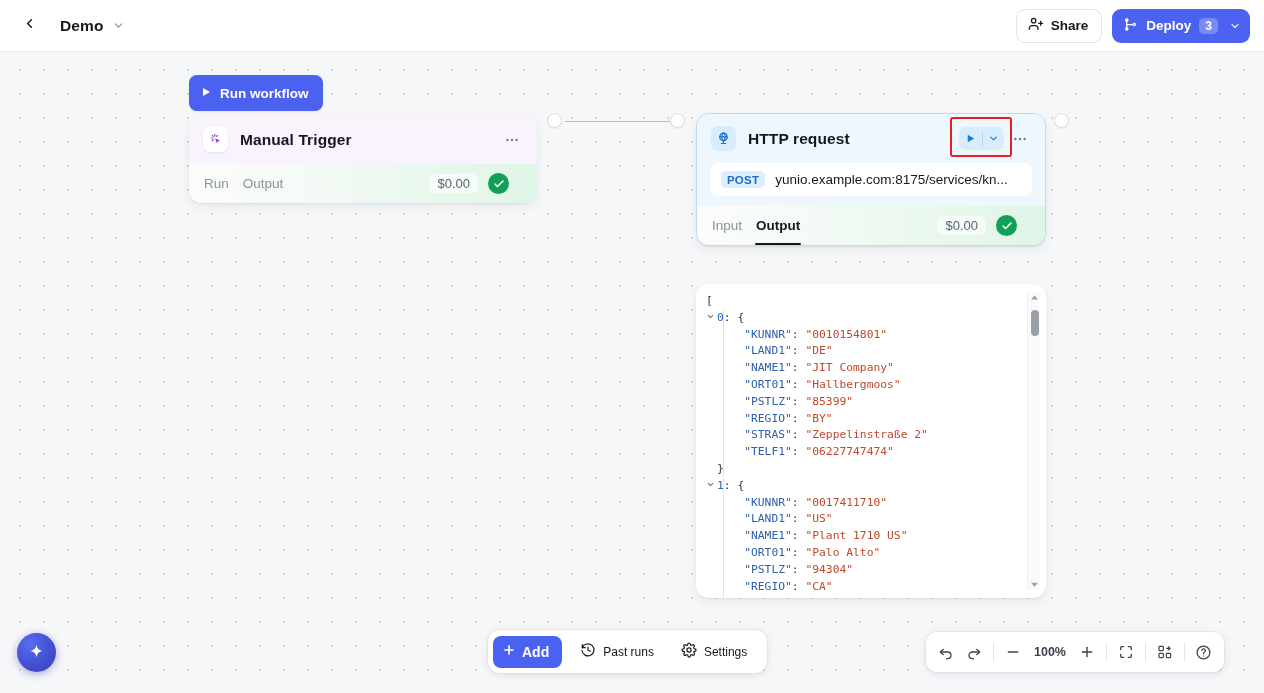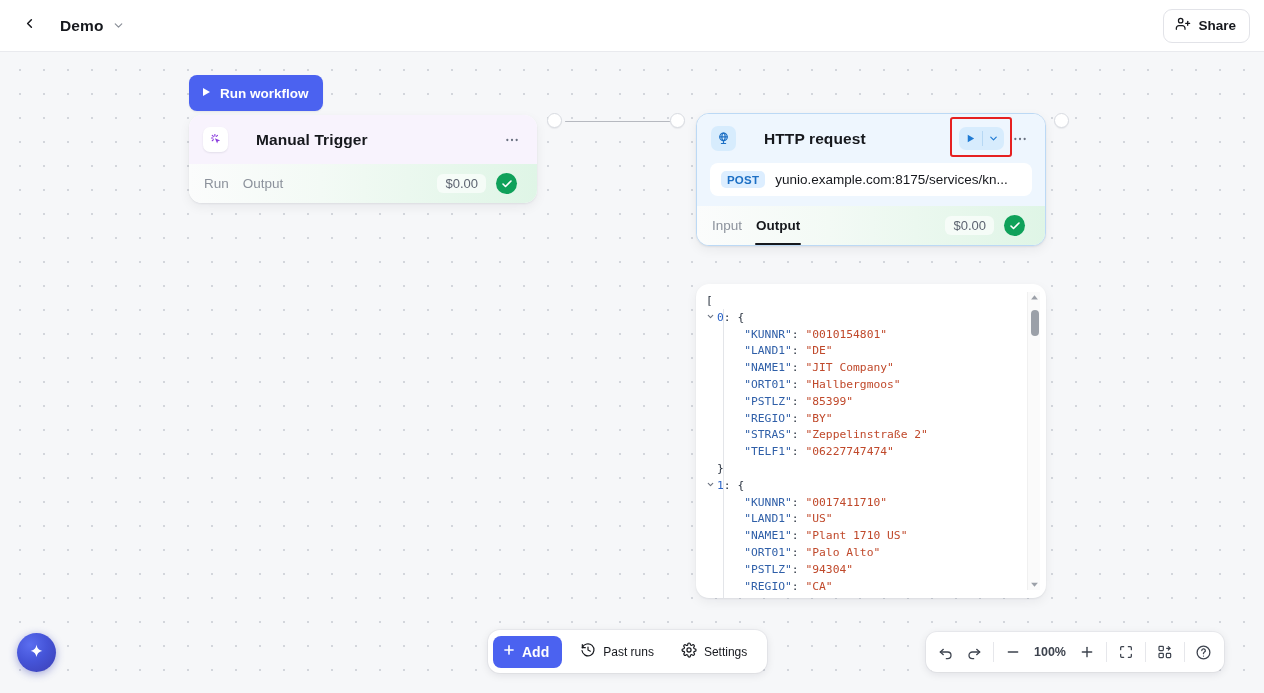--- a/index.html
+++ b/index.html
@@ -78,21 +78,21 @@
     position: absolute;
     background: #fff;
     border-radius: 13px;
     box-shadow: 0 1px 2px rgba(16,24,40,.07), 0 4px 12px rgba(16,24,40,.06);
     overflow: hidden;
   }
   .node-manual { left: 189px; top: 63px; width: 348px; }
   .node-http   { left: 696px; top: 61px; width: 350px; border: 1px solid #bcd9f5; }
 
   .node-header {
-    display: flex; align-items: center; gap: 28px;
+    display: flex; align-items: center; gap: 12px;
     padding: 12px 13px 12px 14px;
   }
   .node-manual .node-header { background: #f8f3fd; }
   .node-http   .node-header { background: #eef6fe; }
 
   .node-icon {
     width: 25px; height: 25px; border-radius: 7px;
     display: flex; align-items: center; justify-content: center;
     flex: none;
   }
@@ -139,21 +139,21 @@
     background: #ddeeff; color: #1c6fc4; border-radius: 5px;
     font-size: 11.5px; font-weight: 700; padding: 2.5px 6px; letter-spacing: .2px;
   }
   .url-text {
     font-size: 13.5px; color: #16181d; white-space: nowrap; overflow: hidden;
   }
   .headers-line { font-size: 13px; color: #5d6471; padding: 9px 2px 0 2px; }
 
   
   .node-footer {
-    display: flex; align-items: center; height: 39px; padding: 0 20px 0 0;
+    display: flex; align-items: center; height: 39px; padding: 0 28px 0 0;
     background: linear-gradient(90deg, #fbfcfc 0%, #f3faf5 38%, #dff5e6 100%);
     justify-content: flex-end;
   }
   .tab {
     font-size: 13.5px; color: #8c929c; padding: 0 7px; height: 39px;
     display: flex; align-items: center; cursor: pointer; position: relative;
   }
   .tab:first-child { margin-left: 8px; }
   .tab.active { color: #16181d; font-weight: 700; }
   .tab.active:after {
@@ -289,20 +289,38 @@
     <div class="share-btn">
       <span>
         <svg width="16" height="16" viewBox="0 0 24 24" fill="none" stroke="#16181d" stroke-width="1.9" stroke-linecap="round" stroke-linejoin="round">
             <path d="M15 20v-1.5a4 4 0 0 0-4-4H6a4 4 0 0 0-4 4V20"></path>
             <circle cx="8.5" cy="7" r="3.3"></circle>
             <line x1="19" y1="8" x2="19" y2="14"></line>
             <line x1="22" y1="11" x2="16" y2="11"></line>
           </svg>
       </span>
       <span>Share</span>
+    </div>
+    <div class="deploy-btn">
+      <span>
+        <svg width="15" height="15" viewBox="0 0 24 24" fill="none" stroke="#fff" stroke-width="2" stroke-linecap="round" stroke-linejoin="round">
+            <line x1="6" y1="4" x2="6" y2="20"></line>
+            <circle cx="6" cy="5" r="1.9"></circle>
+            <circle cx="6" cy="19" r="1.9"></circle>
+            <circle cx="18" cy="12" r="1.9"></circle>
+            <path d="M6 12h10"></path>
+          </svg>
+      </span>
+      <span>Deploy</span>
+      <span class="deploy-count">3</span>
+      <span class="deploy-caret">
+        <svg width="12" height="12" viewBox="0 0 24 24" fill="none" stroke="#fff" stroke-width="2.4" stroke-linecap="round" stroke-linejoin="round">
+            <polyline points="6 9 12 15 18 9"></polyline>
+          </svg>
+      </span>
     </div>
   </div>
 </div>
 
 <div class="canvas">
 
   <div class="run-workflow">
     <span>
       <svg width="12" height="12" viewBox="0 0 24 24" fill="#fff">
           <polygon points="6,4 20,12 6,20"></polygon>

